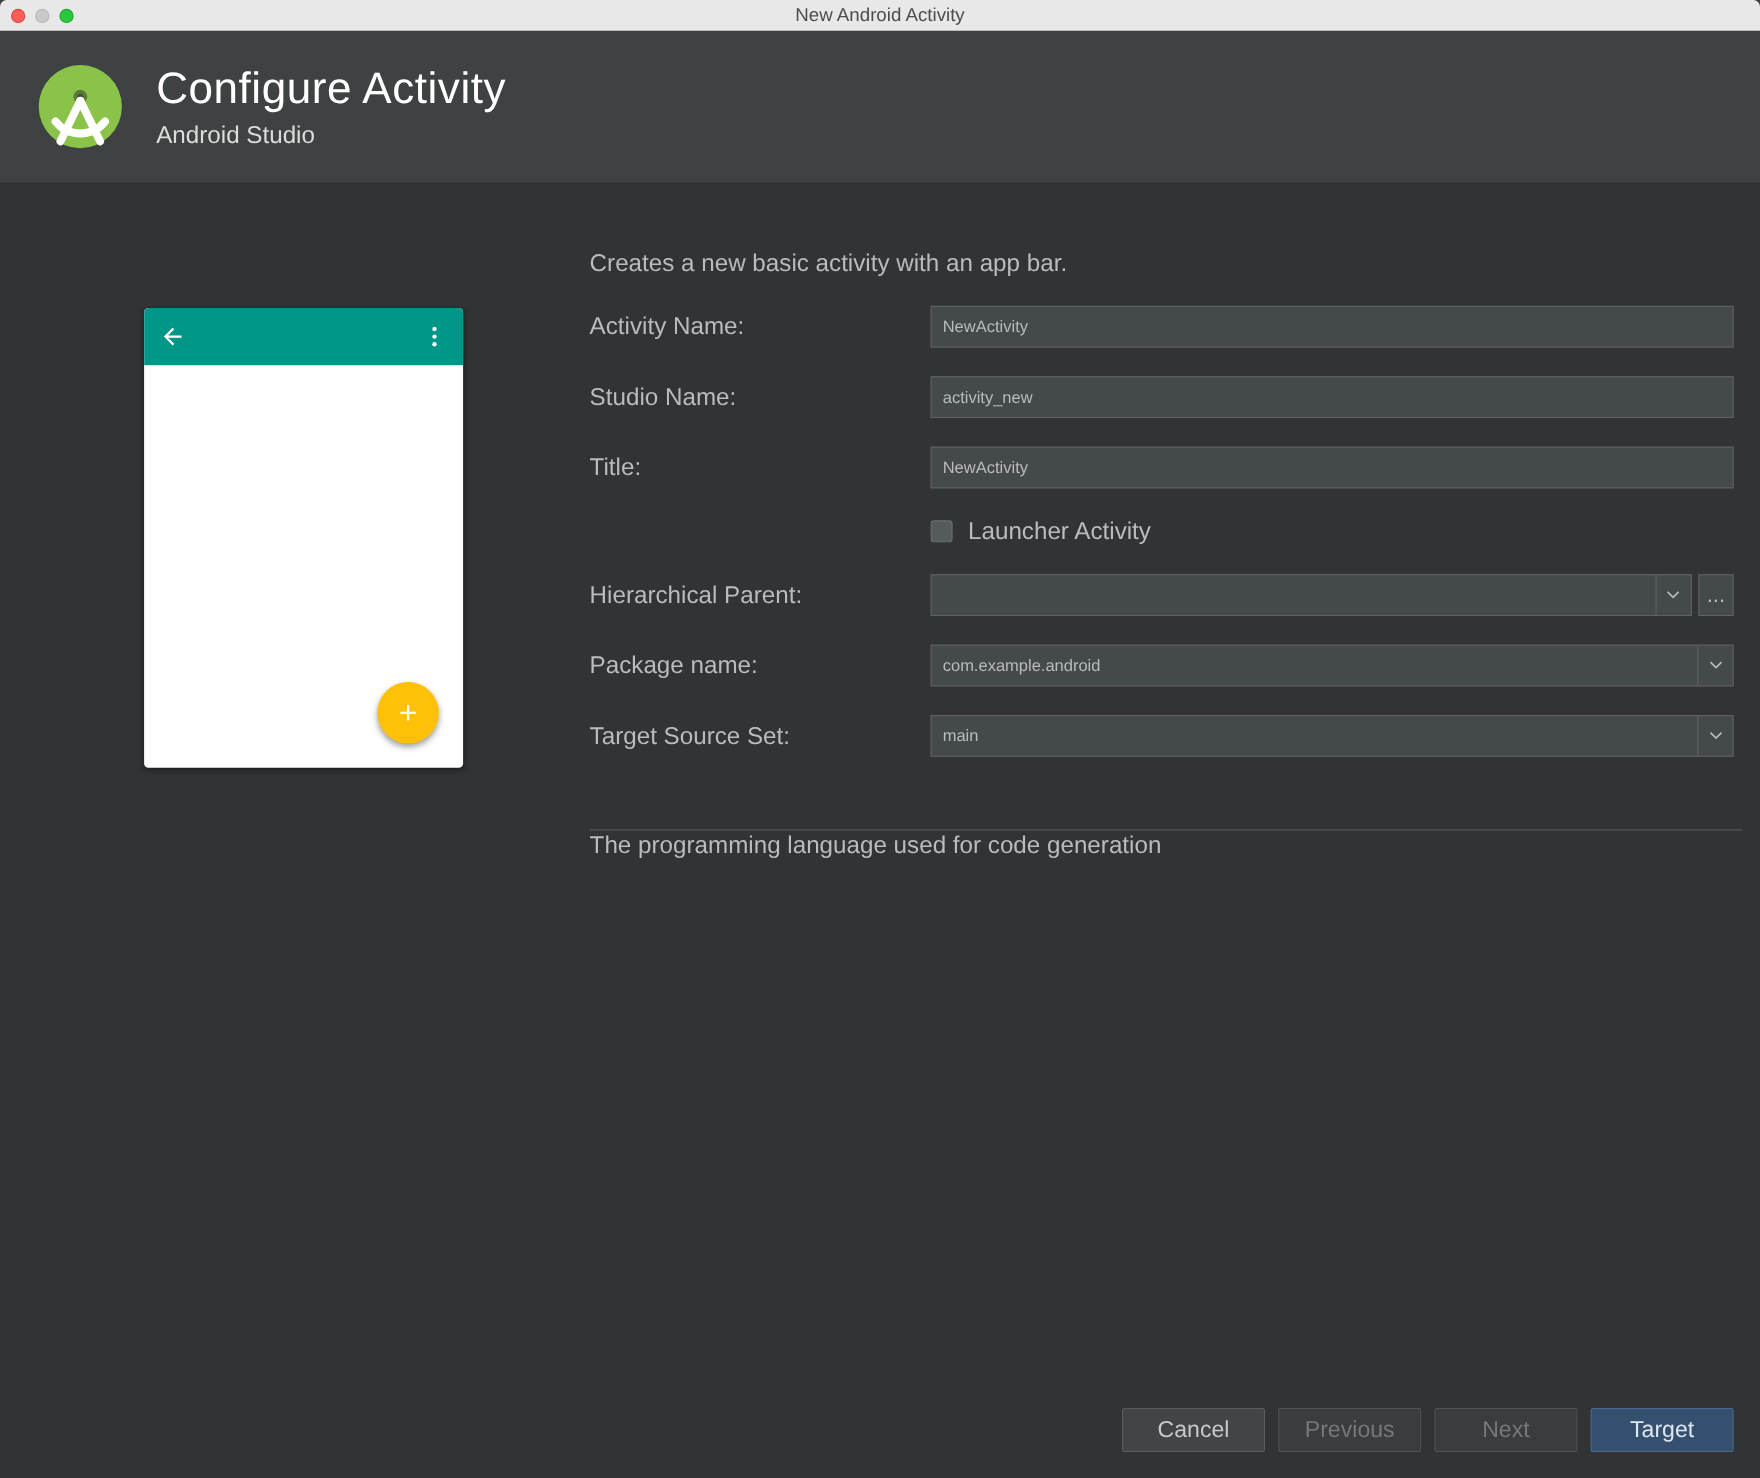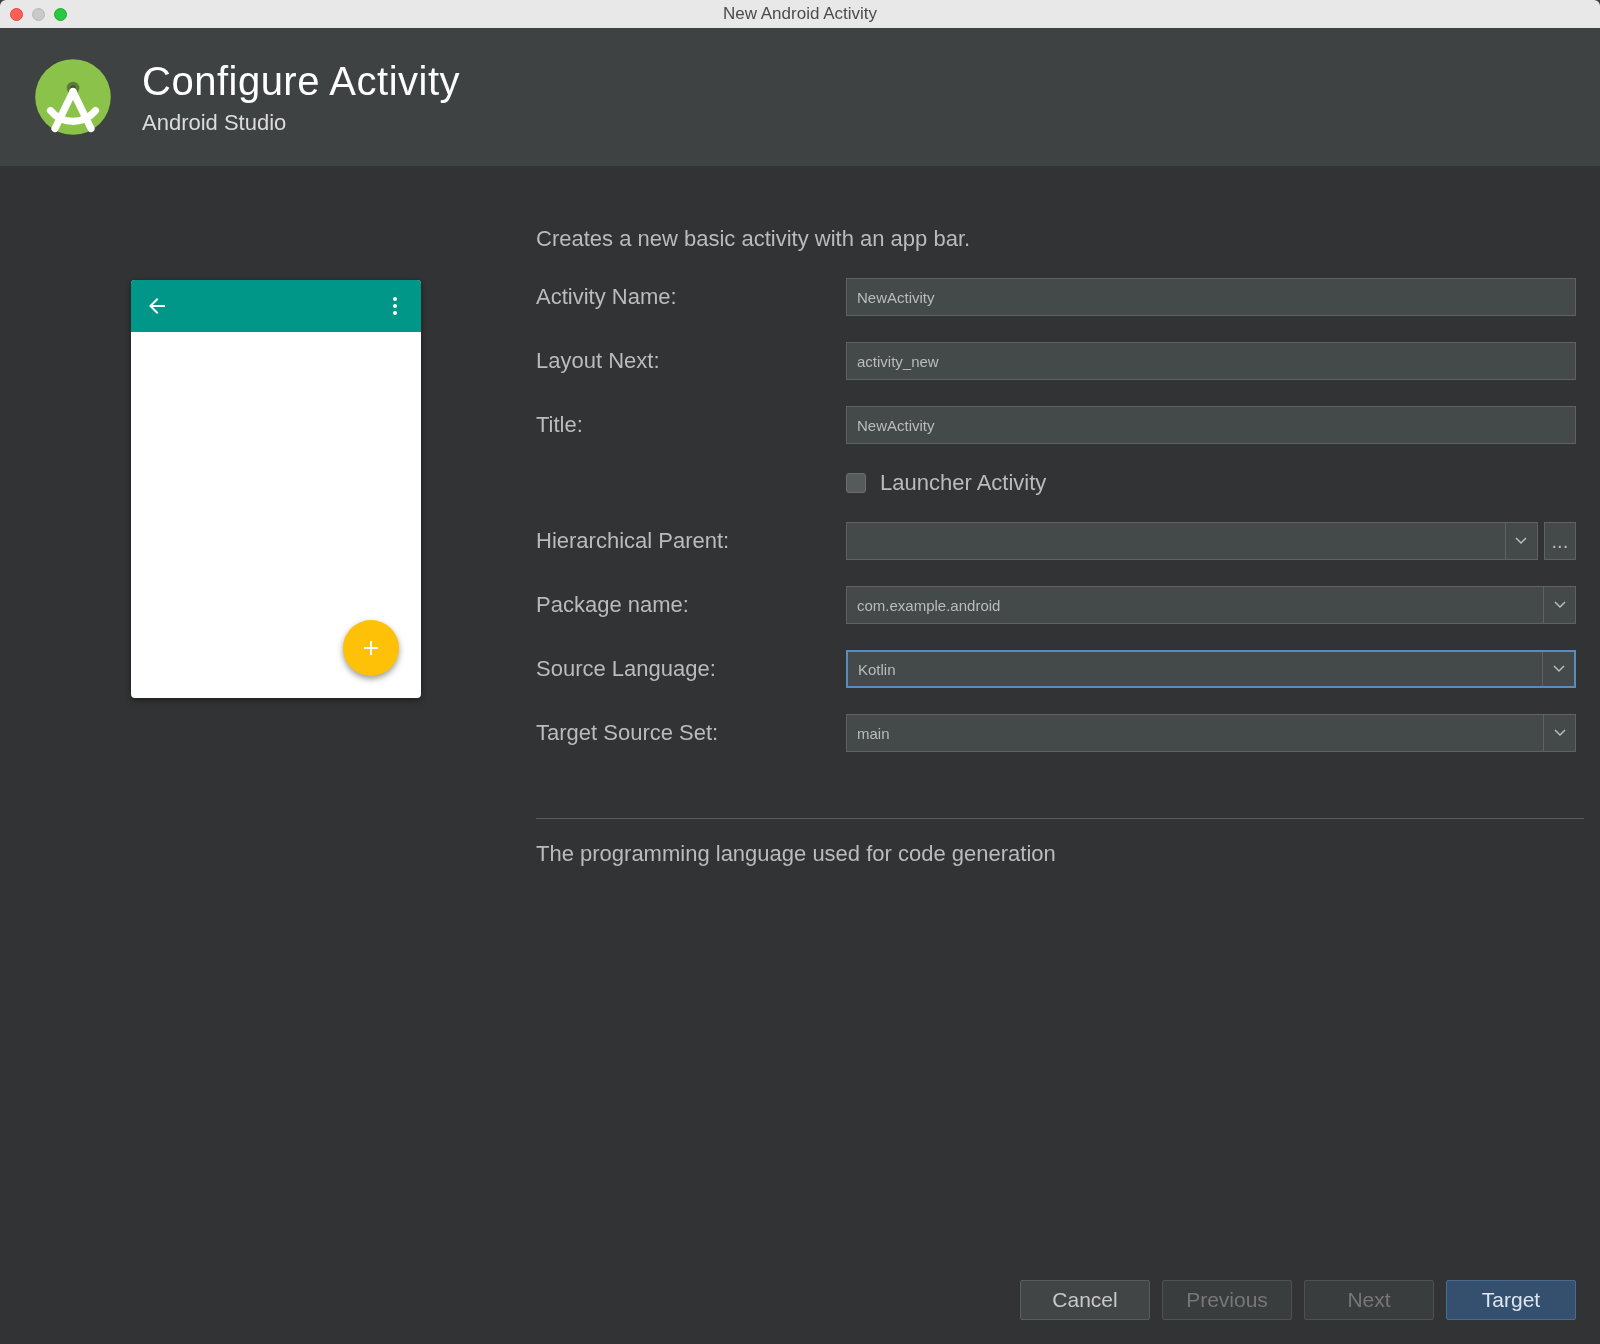--- a/index.html
+++ b/index.html
@@ -171,21 +171,20 @@
   .checkbox {
     width: 20px; height: 20px;
     background: #555a5b;
     border: 1px solid #6a6e6f;
     border-radius: 3px;
   }
 
   .hint-block {
     border-top: 1px solid #5a5d5e;
     margin: 66px 0 0 0;
-    padding-top: 22px;
     color: #bbbbbb;
   }
 
   
   .footer {
     height: 88px;
     background: #313335;
     display: flex;
     justify-content: flex-end;
     align-items: center;
@@ -268,21 +267,21 @@
     <div class="form-desc">Creates a new basic activity with an app bar.</div>
 
     <div class="form-row">
       <div class="label">Activity Name:</div>
       <div class="ctrl">
         <input class="textfield" value="NewActivity" style="">
       </div>
     </div>
 
     <div class="form-row">
-      <div class="label">Layout Next:</div>
+      <div class="label">Studio Name:</div>
       <div class="ctrl">
         <input class="textfield" value="activity_new" style="">
       </div>
     </div>
 
     <div class="form-row">
       <div class="label">Title:</div>
       <div class="ctrl">
         <input class="textfield" value="NewActivity" style="">
       </div>
@@ -323,33 +322,20 @@
           <span class="combo-val">com.example.android</span>
           <span class="caret">
             <svg width="12" height="8" viewBox="0 0 12 8">
                 <path d="M1 1l5 5 5-5" stroke="#bbb" stroke-width="1.5" fill="none"></path>
               </svg>
           </span>
         </div>
       </div>
     </div>
 
-    <div class="form-row">
-      <div class="label">Source Language:</div>
-      <div class="ctrl">
-        <div class="combo selected">
-          <span class="combo-val">Kotlin</span>
-          <span class="caret">
-            <svg width="12" height="8" viewBox="0 0 12 8">
-                <path d="M1 1l5 5 5-5" stroke="#bbb" stroke-width="1.5" fill="none"></path>
-              </svg>
-          </span>
-        </div>
-      </div>
-    </div>
 
     <div class="form-row">
       <div class="label">Target Source Set:</div>
       <div class="ctrl">
         <div class="combo">
           <span class="combo-val">main</span>
           <span class="caret">
             <svg width="12" height="8" viewBox="0 0 12 8">
                 <path d="M1 1l5 5 5-5" stroke="#bbb" stroke-width="1.5" fill="none"></path>
               </svg>

